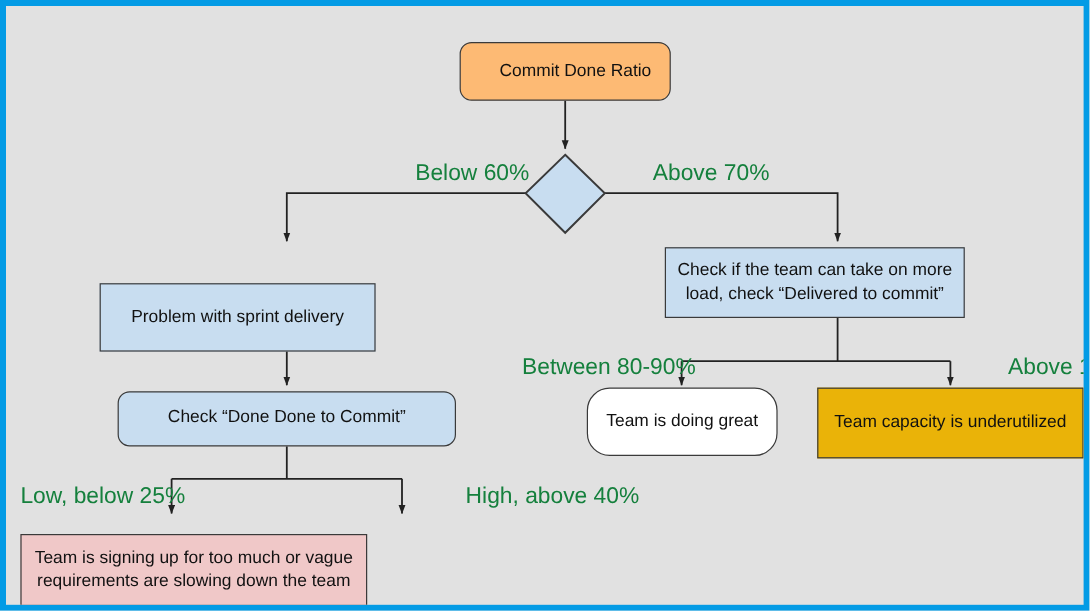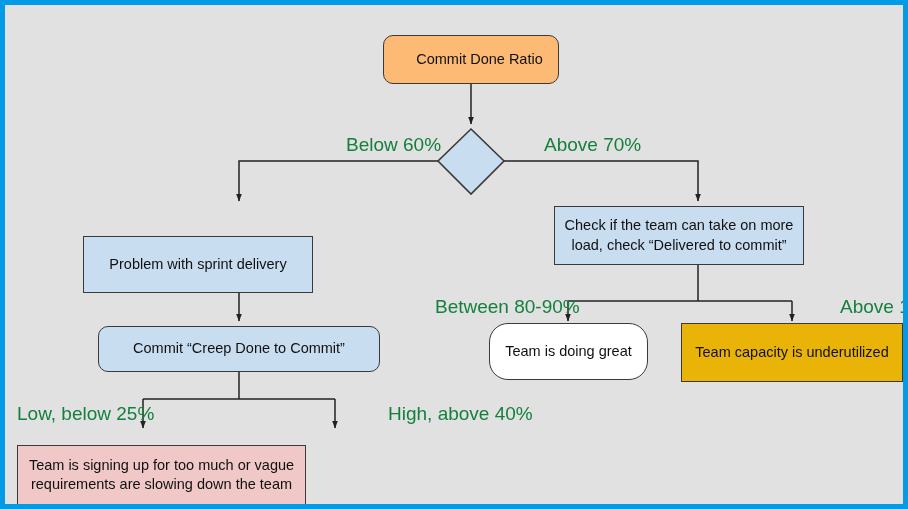--- a/index.html
+++ b/index.html
@@ -104,21 +104,21 @@
 
   <div class="node n-blue" style="left:78px; top:201px; width:230px; height:57px;margin-top:30px;">
     <span>Problem with sprint delivery</span>
   </div>
 
   <div class="node n-blue" style="left:549px; top:201px; width:250px; height:59px;">
     <span>Check if the team can take on more load, check “Delivered to commit”</span>
   </div>
 
   <div class="node rounded n-blue" style="left:93px; top:321px; width:282px; height:46px;">
-    <span>Commit “Creep Done to Commit”</span>
+    <span>Check “Done Done to Commit”</span>
   </div>
 
   <div class="edge-label right-anchor" style="left:430px; top:291px;">Between 80-90%</div>
 
   <div class="edge-label" style="left:795px; top:291px;margin-left:40px;">Above 120%</div>
 
   <div class="node n-green" style="left:484px; top:318px; width:159px; height:57px;">
     <span>Team is doing great</span>
   </div>
 

